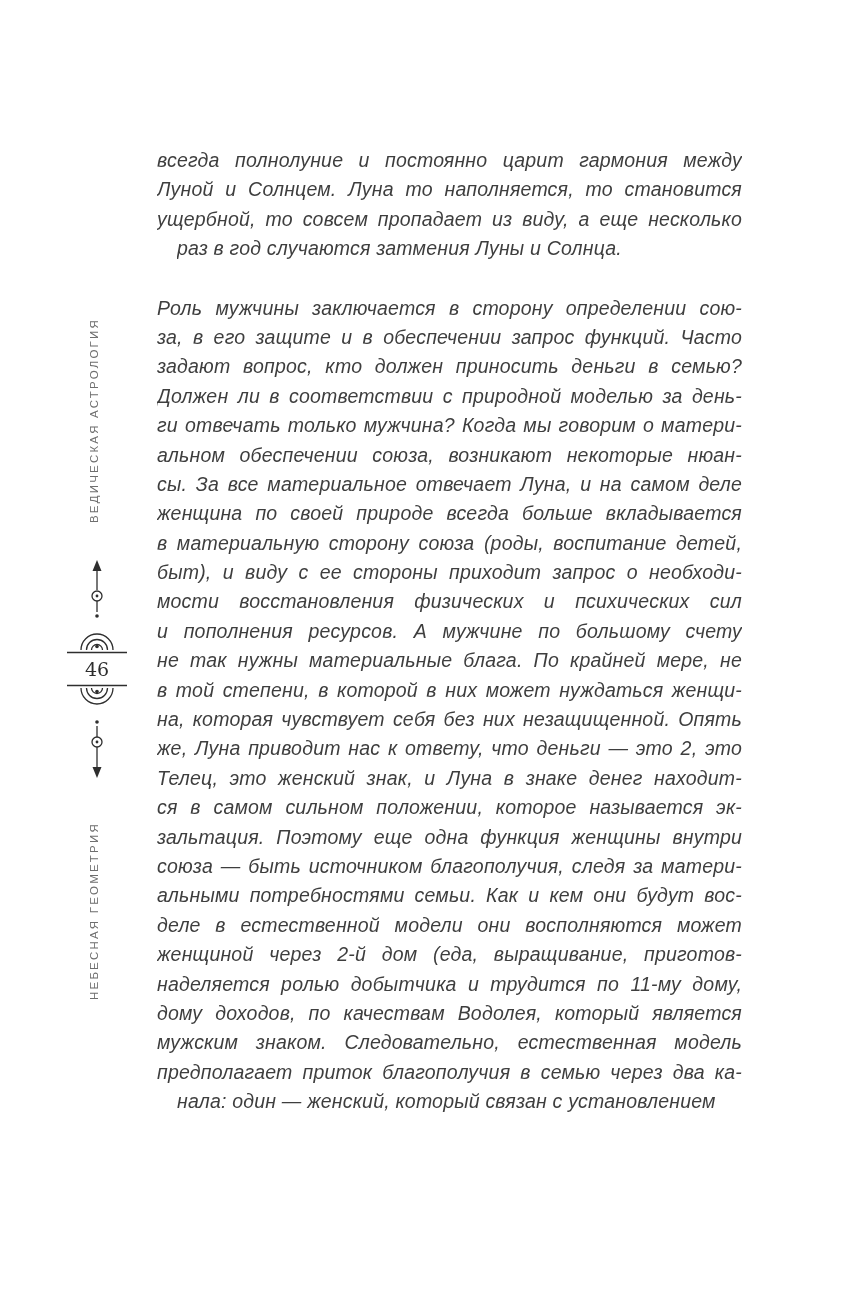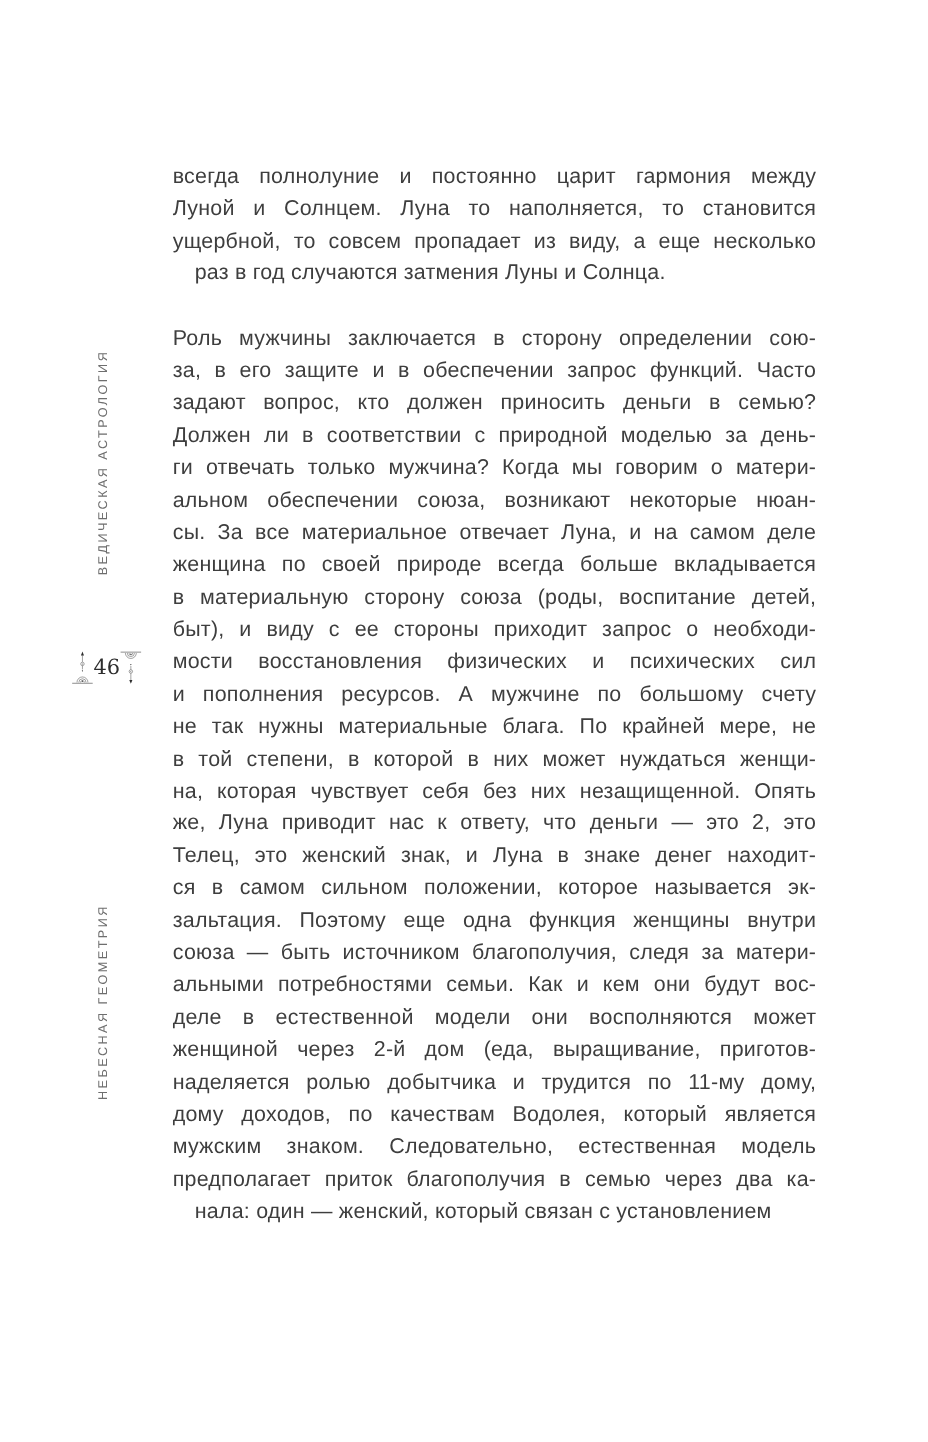--- a/index.html
+++ b/index.html
@@ -25,21 +25,21 @@
   }
   .sidebar-label.top { top: 290px; height: 262px; text-align: center; }
   .sidebar-label.bottom { top: 800px; height: 222px; text-align: center; }
 
   .ornament {
     position: absolute;
     left: 65px;
     top: 560px;
     width: 64px;
     display: flex;
-    flex-direction: row;
+    flex-direction: column;
     align-items: center;
   }
   .page-number {
     font-family: "DejaVu Serif", serif;
     font-size: 19px;
     color: #2e2e2e;
     line-height: 30px;
     height: 30px;
     text-align: center;
   }
@@ -48,21 +48,21 @@
   .text-block {
     position: absolute;
     left: 157px;
     top: 146px;
     width: 585px;
     color: #3e3e3e;
     font-size: 19.5px;
     line-height: 29.4px;
     letter-spacing: 0.2px;
   }
-  .para { margin: 0 0 30px 0; }
+  .para { margin: 0 0 30px 0; font-style: italic; }
   .para:last-child { margin-bottom: 0; }
   .line {
     text-align: justify;
     text-align-last: justify;
     white-space: normal;
     height: 29.4px;
     overflow: hidden;
   }
   .line.last { text-align-last: left; margin-left: 20px; }
 </style>

